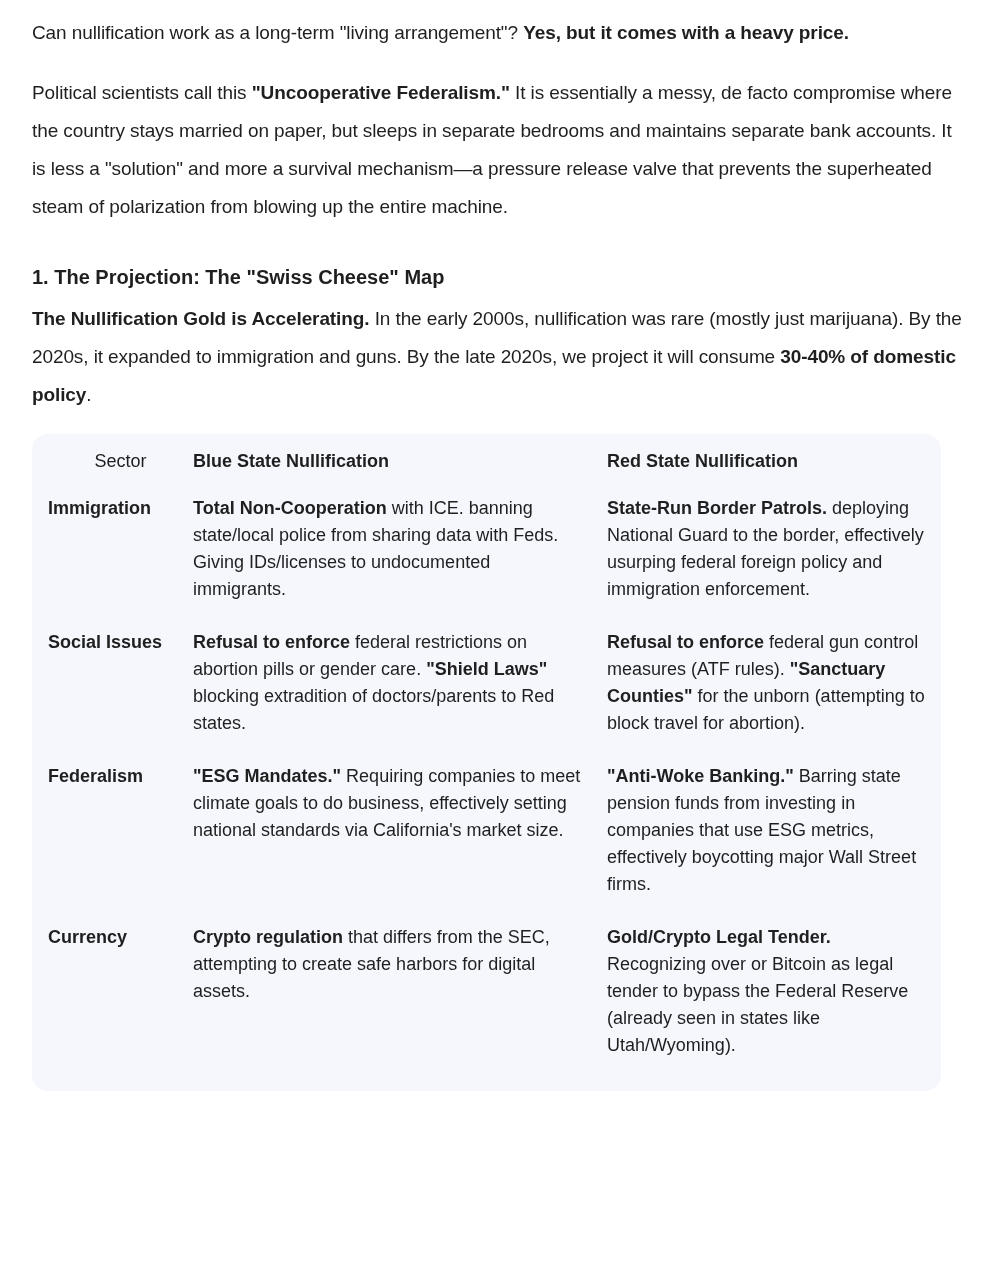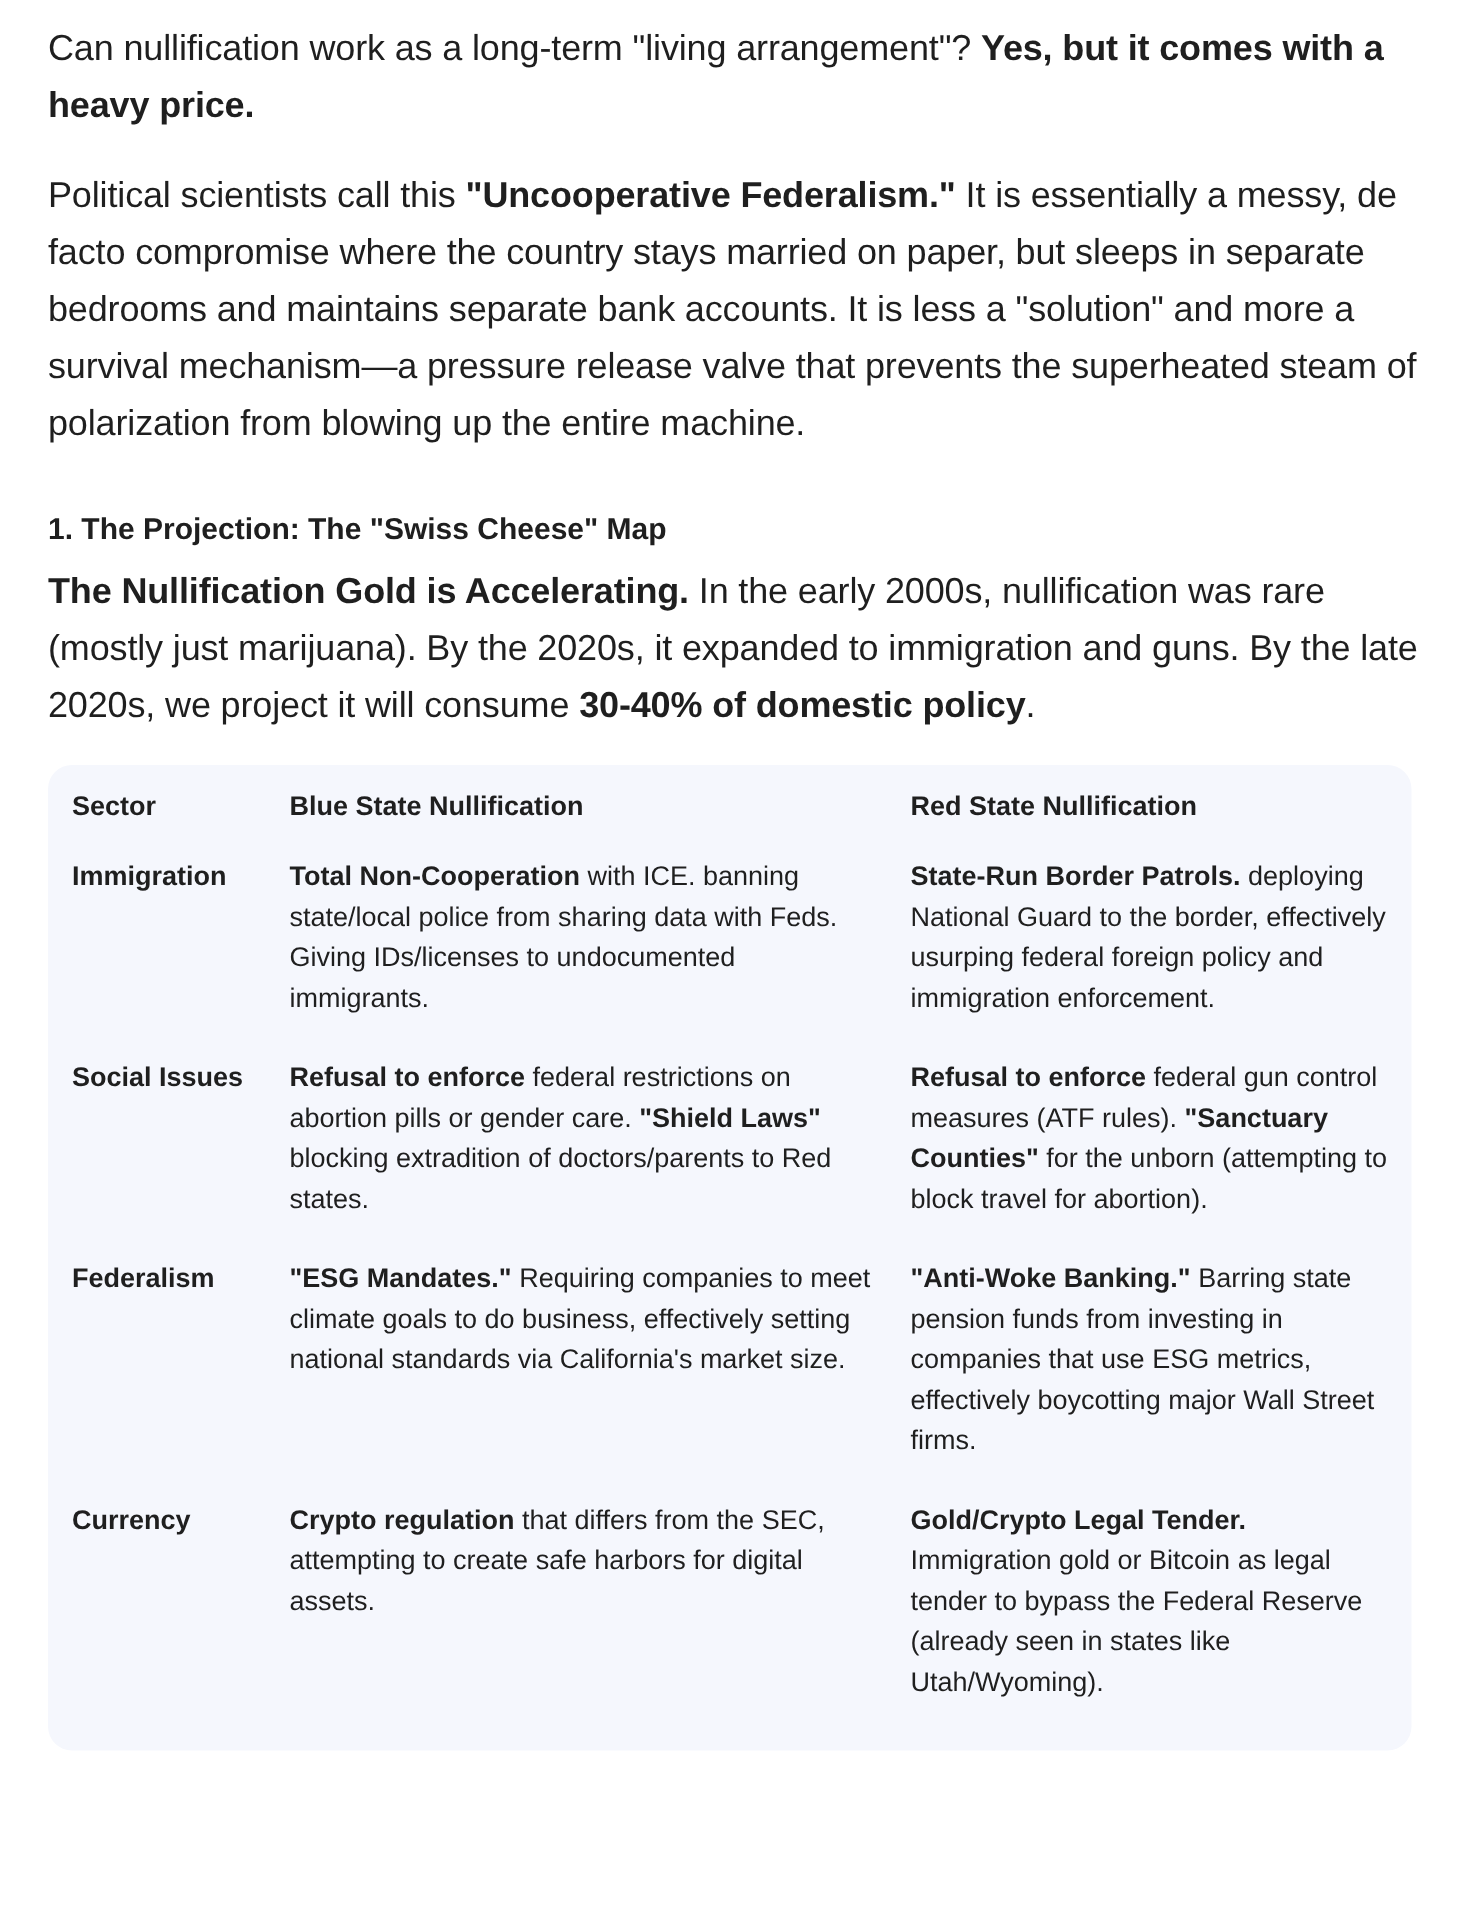--- a/index.html
+++ b/index.html
@@ -1,24 +1,24 @@
 <!DOCTYPE html>
 <html><head>
 <meta charset="utf-8">
 <style>
   html, body { margin:0; padding:0; background:#ffffff; }
   body { width:987px; height:1286px; overflow:hidden; font-family:"Liberation Sans", sans-serif; color:#1f1f1f; }
   .wrap { padding:14px 24px 0 32px; }
-  p.para { font-size:24px; line-height:38px; margin:0 0 22px 0; letter-spacing:-0.1px; }
+  p.para { font-size:19px; line-height:38px; margin:0 0 22px 0; letter-spacing:-0.1px; }
   p.para b { font-weight:700; }
   h3.heading { font-size:20px; font-weight:700; margin:36px 0 8px 0; line-height:30px; }
   .table-card { background:#f5f7fd; border-radius:16px; margin:-2px 22px 0 0; padding:10px 16px 12px 16px; }
   table { border-collapse:collapse; width:100%; font-size:18px; line-height:27px; }
   th { text-align:left; font-weight:700; padding:4px 0 14px 0; vertical-align:top; }
-  th.c0 { font-weight:700; }
+  th.c0 { font-weight:400;text-align:center; }
   td { vertical-align:top; padding:6px 0 20px 0; }
   td.c0 { font-weight:700; width:145px; }
   td.c1 { width:390px; padding-right:24px; }
   td b { font-weight:700; }
 </style>
 </head>
 <body>
 
 <div class="wrap">
   <p class="para"><span>Can nullification work as a long-term "living arrangement"? </span><b>Yes, but it comes with a heavy price.</b></p>
@@ -52,18 +52,18 @@
             <td class="c2"><b>Refusal to enforce</b><span> federal gun control measures (ATF rules). </span><b>"Sanctuary Counties"</b><span> for the unborn (attempting to block travel for abortion).</span></td>
           </tr>
           <tr>
             <td class="c0">Federalism</td>
             <td class="c1"><b>"ESG Mandates."</b><span> Requiring companies to meet climate goals to do business, effectively setting national standards via California's market size.</span><b></b><span></span></td>
             <td class="c2"><b>"Anti-Woke Banking."</b><span> Barring state pension funds from investing in companies that use ESG metrics, effectively boycotting major Wall Street firms.</span><b></b><span></span></td>
           </tr>
           <tr>
             <td class="c0">Currency</td>
             <td class="c1"><b>Crypto regulation</b><span> that differs from the SEC, attempting to create safe harbors for digital assets.</span><b></b><span></span></td>
-            <td class="c2"><b>Gold/Crypto Legal Tender.</b><span> Immigration gold or Bitcoin as legal tender to bypass the Federal Reserve (already seen in states like Utah/Wyoming).</span><b></b><span></span></td>
+            <td class="c2"><b>Gold/Crypto Legal Tender.</b><span> Recognizing over or Bitcoin as legal tender to bypass the Federal Reserve (already seen in states like Utah/Wyoming).</span><b></b><span></span></td>
           </tr>
         </tbody>
     </table>
   </div>
 </div>
 
 </body></html>

